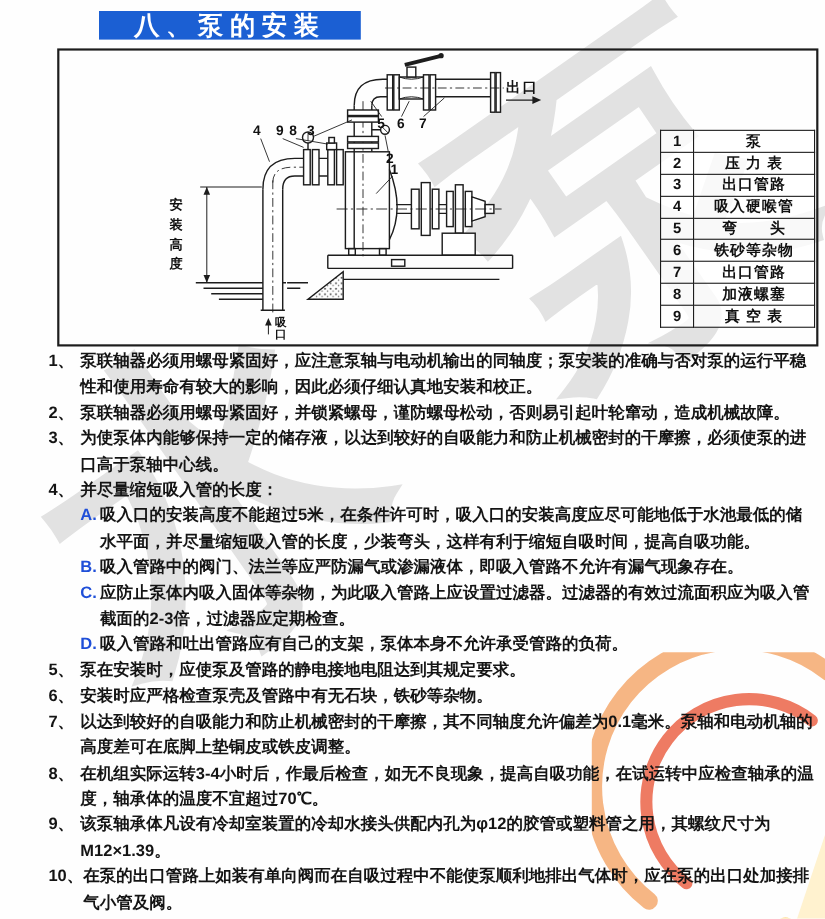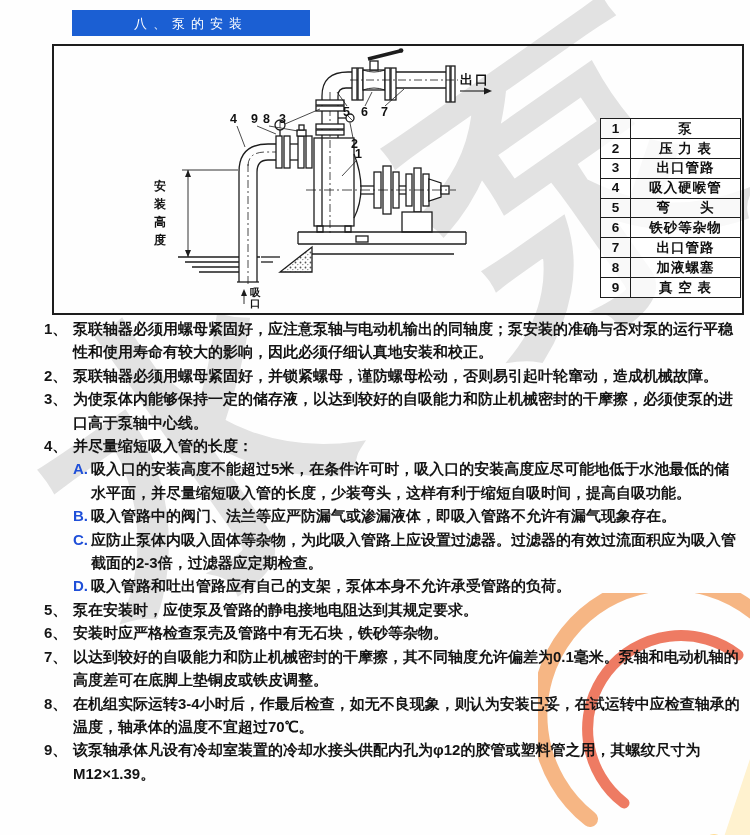--- a/index.html
+++ b/index.html
@@ -12,22 +12,22 @@
   .wm-glyph{
     position:absolute;z-index:0;pointer-events:none;
     color:#e2e2e2;font-weight:bold;line-height:1;
     transform:rotate(-35deg);user-select:none;
   }
   #wm1{left:40px;top:300px;font-size:300px;}
   #wm2{left:420px;top:30px;font-size:300px;}
   #wm-swirl{position:absolute;right:-18px;bottom:-28px;z-index:0;pointer-events:none;}
   
   .title-bar{
-    position:absolute;left:72px;top:10px;width:238px;height:26px;z-index:1;
-    background:#1b5fd3;color:#fff;font-size:13px;font-weight:normal;
+    position:absolute;left:90px;top:10px;width:238px;height:26px;z-index:1;
+    background:#1b5fd3;color:#fff;font-size:23px;font-weight:bold;
     letter-spacing:6px;text-align:center;line-height:27px;
   }
   
   .figure-box{
     position:absolute;left:52px;top:44px;width:688px;height:267px;z-index:1;
     border:2px solid #1d1d1d;
   }
   .diagram{position:absolute;left:0;top:0;}
   .diagram text{fill:#111;font-family:"Liberation Sans",sans-serif;}
   .callout{font-size:12.5px;font-weight:bold;}
@@ -344,19 +344,23 @@
   <div class="item">
     <span class="num">6、</span>
     <div class="txt">安装时应严格检查泵壳及管路中有无石块，铁砂等杂物。</div>
   </div>
   <div class="item">
     <span class="num">7、</span>
     <div class="txt">以达到较好的自吸能力和防止机械密封的干摩擦，其不同轴度允许偏差为0.1毫米。泵轴和电动机轴的高度差可在底脚上垫铜皮或铁皮调整。</div>
   </div>
   <div class="item">
     <span class="num">8、</span>
-    <div class="txt">在机组实际运转3-4小时后，作最后检查，如无不良现象，则认为安装已妥，在试运转中应检查轴承的温度，轴承体的温度不宜超过70℃。</div>
+    <div class="txt">在机组实际运转3-4小时后，作最后检查，如无不良现象，提高自吸功能，在试运转中应检查轴承的温度，轴承体的温度不宜超过70℃。</div>
   </div>
   <div class="item">
     <span class="num">9、</span>
     <div class="txt">该泵轴承体凡设有冷却室装置的冷却水接头供配内孔为φ12的胶管或塑料管之用，其螺纹尺寸为M12×1.39。</div>
   </div>
+  <div class="item">
+    <span class="num">10、</span>
+    <div class="txt">在泵的出口管路上如装有单向阀而在自吸过程中不能使泵顺利地排出气体时，应在泵的出口处加接排气小管及阀。</div>
+  </div>
 </div>
 
 </body></html>

